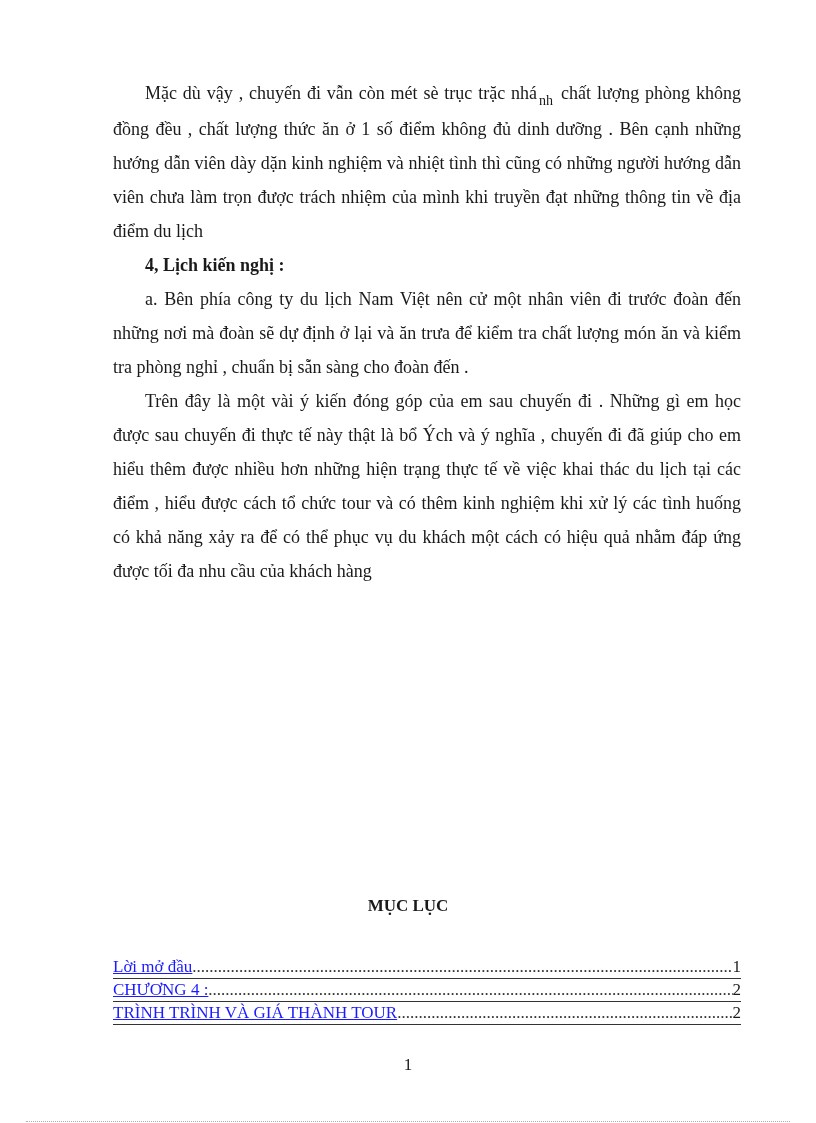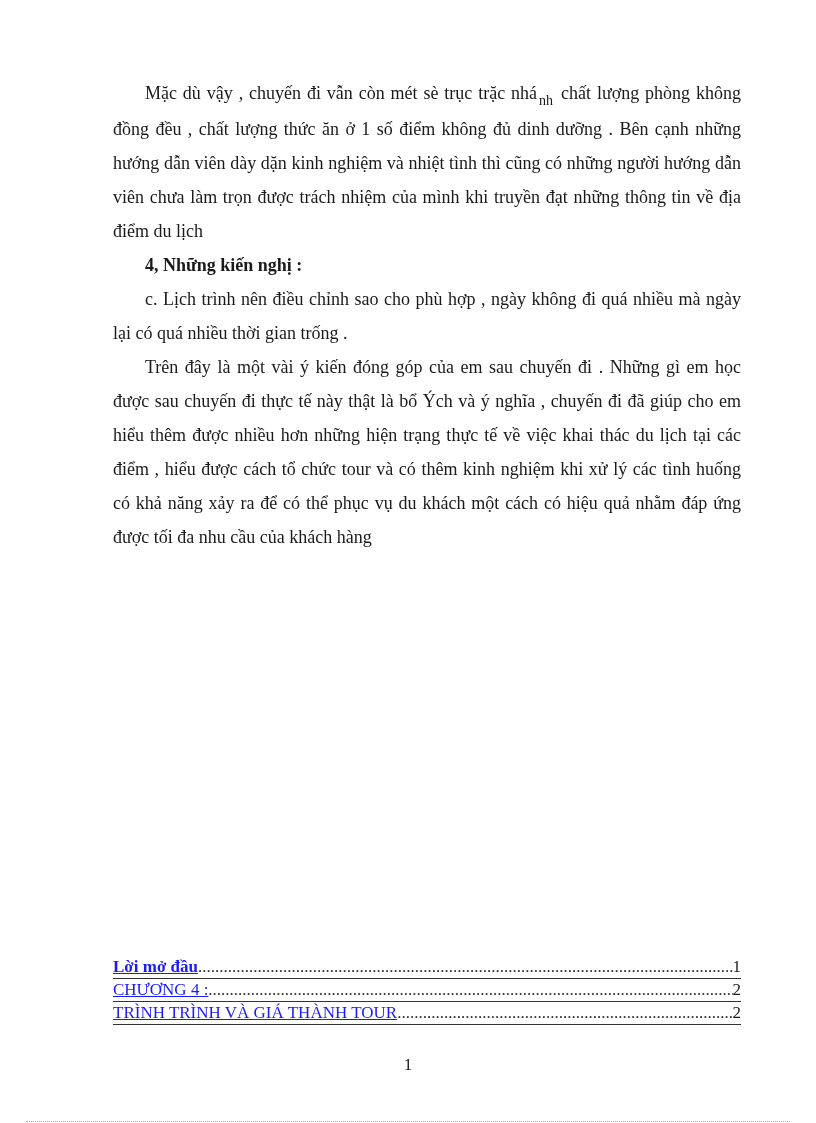--- a/index.html
+++ b/index.html
@@ -69,21 +69,21 @@
       overflow: hidden;
       white-space: nowrap;
     }
     .toc-row .toc-label {
       color: #1a1aff;
       text-decoration: underline;
       text-decoration-color: #1a1aff;
       flex: 0 0 auto;
     }
     .toc-row .toc-label.bold {
-      font-weight: bold;
+      font-weight: normal;
     }
     .toc-row .toc-dots {
       flex: 1 1 auto;
       overflow: hidden;
       color: #333;
       letter-spacing: 0px;
     }
     .toc-row .toc-dots::before {
       content: "............................................................................................................................................................................................................";
     }
@@ -108,25 +108,26 @@
       border-top: 1px dotted #b0b0b0;
     }
   </style>
 </head>
 <body>
 
 <div class="page">
 
   <div class="body-text">
     <p><span>Mặc dù vậy , chuyến đi vẫn còn mét sè trục trặc nhá</span><span class="sub">nh</span><span>chất lượng phòng không đồng đều , chất lượng thức ăn ở 1 số điểm không đủ dinh dưỡng . Bên cạnh những hướng dẫn viên dày dặn kinh nghiệm và nhiệt tình thì cũng có những người hướng dẫn viên chưa làm trọn được trách nhiệm của mình khi truyền đạt những thông tin về địa điểm du lịch</span></p>
-    <p class="heading">4, Những kiến nghị :</p>
-    <p>c. Lịch trình nên điều chỉnh sao cho phù hợp , ngày không đi quá nhiều mà ngày lại có quá nhiều thời gian trống .</p>
+    <p class="heading">4, Lịch kiến nghị :</p>
+    <p>a. Bên phía công ty du lịch Nam Việt nên cử một nhân viên đi trước đoàn đến những nơi mà đoàn sẽ dự định ở lại và ăn trưa để kiểm tra chất lượng món ăn và kiểm tra phòng nghỉ , chuẩn bị sẵn sàng cho đoàn đến .</p>
     <p>Trên đây là một vài ý kiến đóng góp của em sau chuyến đi . Những gì em học được sau chuyến đi thực tế này thật là bổ Ých và ý nghĩa , chuyến đi đã giúp cho em hiểu thêm được nhiều hơn những hiện trạng thực tế về việc khai thác du lịch tại các điểm , hiểu được cách tổ chức tour và có thêm kinh nghiệm khi xử lý các tình huống có khả năng xảy ra để có thể phục vụ du khách một cách có hiệu quả nhằm đáp ứng được tối đa nhu cầu của khách hàng</p>
   </div>
 
+  <div class="toc-title">MỤC LỤC</div>
 
   <div class="toc">
     <div class="toc-row">
       <span class="toc-label bold">Lời mở đầu</span>
       <span class="toc-dots"></span>
       <span class="toc-page">1</span>
     </div>
     <div class="toc-row">
       <span class="toc-label">CHƯƠNG 4 :</span>
       <span class="toc-dots"></span>

